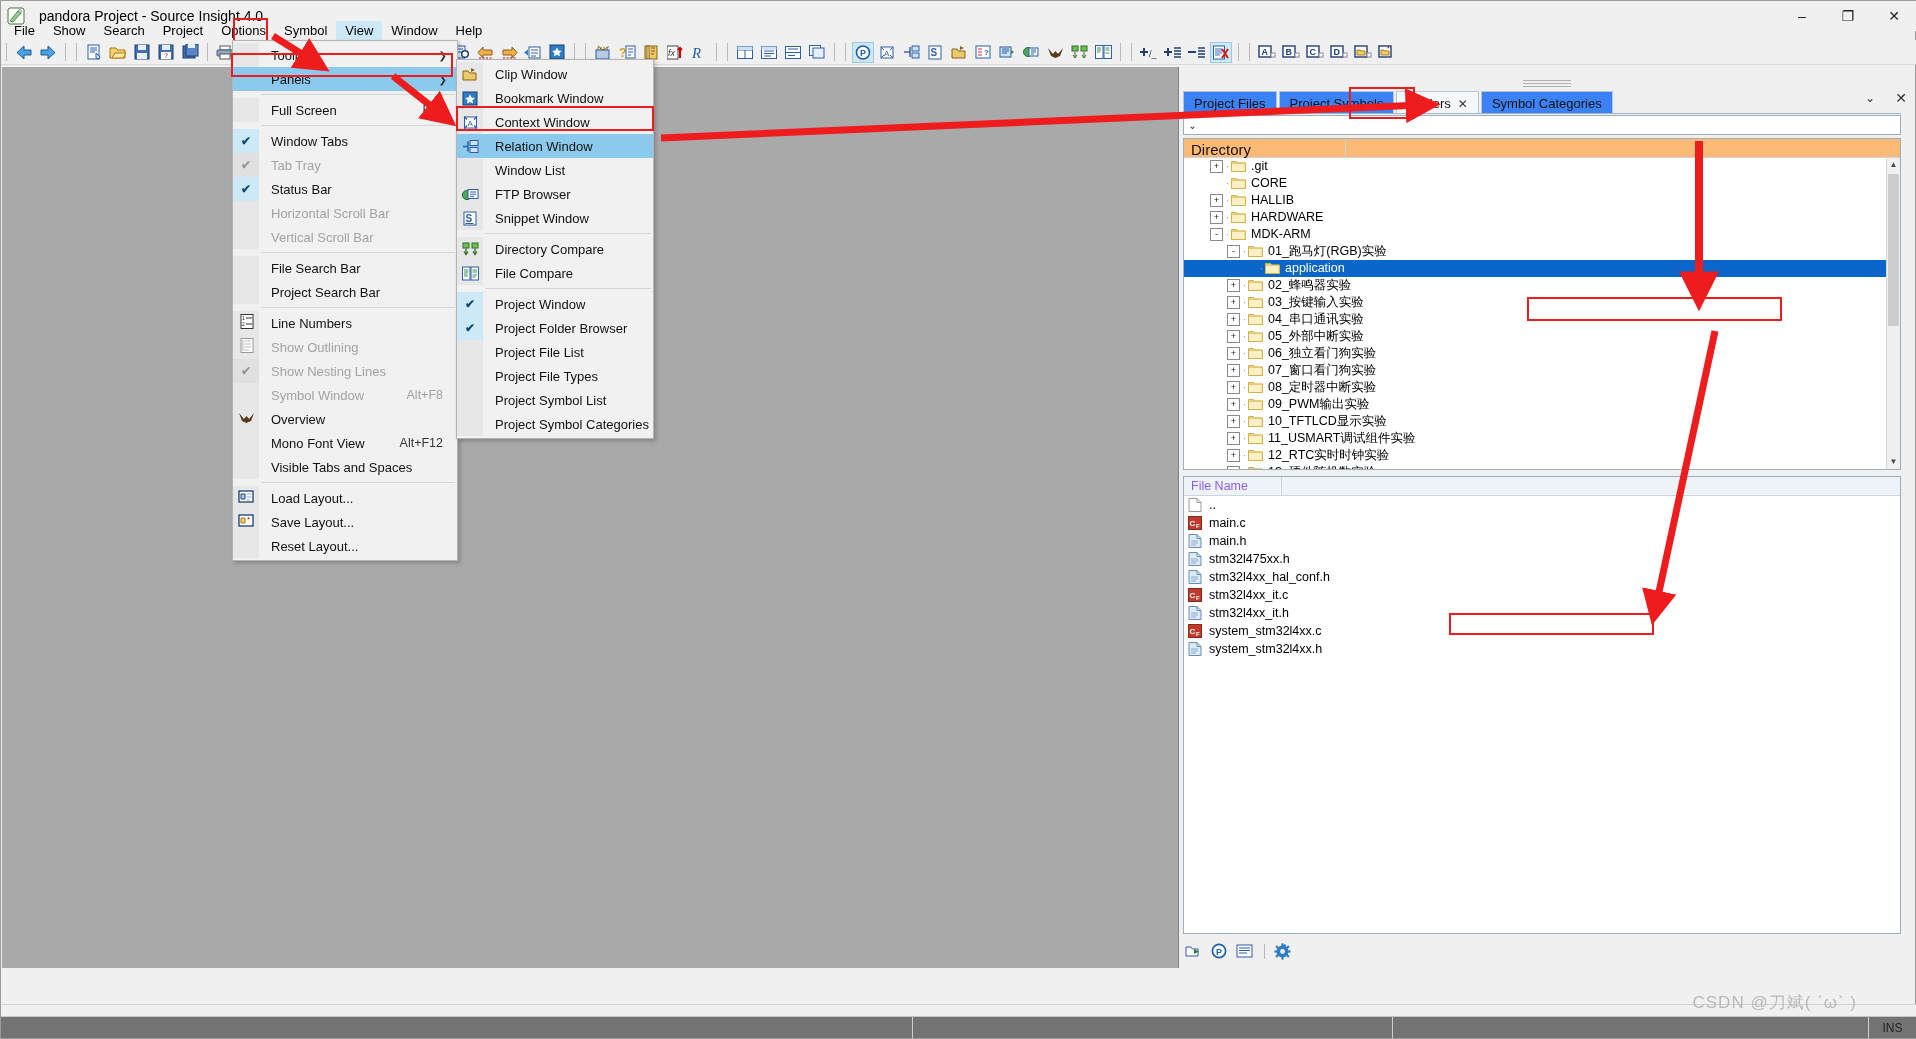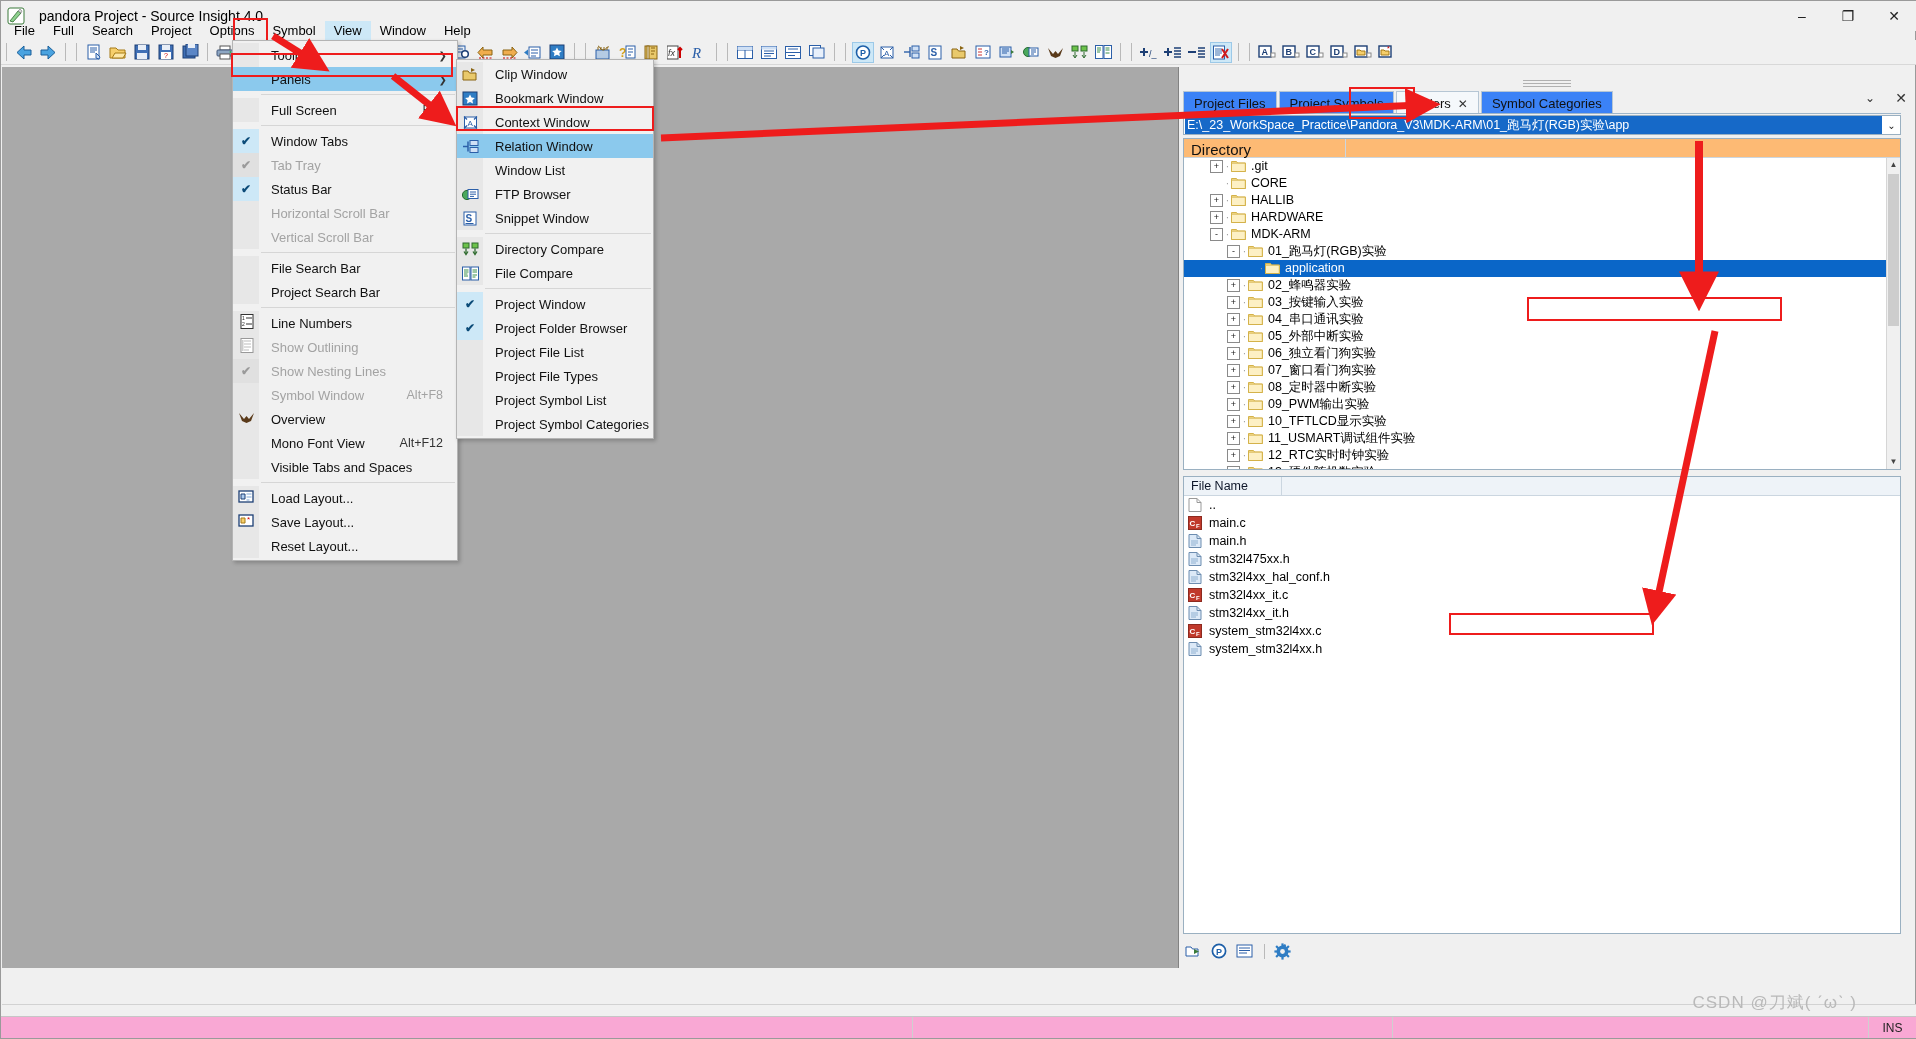--- a/index.html
+++ b/index.html
@@ -171,21 +171,21 @@
   .sb-btn { height: 14px; font-size: 8px; text-align: center; color: #444; line-height: 14px; background: #f0f0f0;}
   .sb-thumb { position:absolute; left:1px; right:1px; top:16px; height: 152px; background: #cdcdcd; }
 
   
   .file-wrap {
     position: absolute; left: 4px; top: 398px; width: 718px; height: 458px;
     background: #fff; border: 1px solid #9ab0c1;
   }
   .file-head {
     height: 19px; background: #eef3f8; border-bottom: 1px solid #cbd6e0;
-    display: flex; font-size: 12.5px; color: #0f172a;
+    display: flex; font-size: 12.5px; color: #8b5cf6;
   }
   .file-head .col1 { width: 98px; padding: 2px 0 0 7px; border-right: 1px solid #cbd6e0; }
   .file-head .col2 { flex: 1; }
   .frow {
     height: 18px; display: flex; align-items: center; padding-left: 4px;
     font-size: 12.5px; color: #000; white-space: nowrap;
   }
   .ficon { width: 16px; height: 15px; flex: 0 0 auto; margin-right: 5px; }
   .ficon svg { display: block; }
   .file-hl-box {
@@ -200,21 +200,21 @@
   }
   .dock-foot .dico {
     width: 22px; height: 20px; display:flex; align-items:center; justify-content:center;
     margin-right: 3px;
   }
   .dock-foot .dsep { width: 1px; height: 15px; background: #b9b9b9; margin: 0 6px; }
 
   
   .statusbar {
     position: absolute; left: 0; bottom: 0; width: 1916px; height: 22px;
-    background: #f9a8d4; border-top: 1px solid #c6c6c6;
+    background: #737373; border-top: 1px solid #c6c6c6;
     display: flex; align-items: center;
   }
   .status-cell {
     height: 21px; border-right: 1px solid #cfcfcf;
     display: flex; align-items: center; padding: 0 8px; font-size: 12px; color: #222;
   }
   .status-spacer { flex: 1; }
   .status-ins { width: 48px; justify-content: center; }
 
   .editor-bottom-bar{
@@ -295,21 +295,21 @@
     <span class="title-text">pandora Project - Source Insight 4.0</span>
     <div class="win-btns">
       <div class="win-btn">–</div>
       <div class="win-btn">❐</div>
       <div class="win-btn">✕</div>
     </div>
   </div>
 
   <div class="menubar">
     <span class="mi">File</span>
-    <span class="mi">Full</span>
+    <span class="mi">Show</span>
     <span class="mi">Search</span>
     <span class="mi">Project</span>
     <span class="mi">Options</span>
     <span class="mi">Symbol</span>
     <span class="mi active">View</span>
     <span class="mi">Window</span>
     <span class="mi">Help</span>
   </div>
   <div class="menu-hl-box"></div>
 
@@ -688,21 +688,20 @@
       <div class="dock-tab">
         <span>Symbol Categories</span>
       </div>
     </div>
     <div class="dock-tabs-right">
       <span class="chev-btn">⌄</span>
       <span class="close-btn">✕</span>
     </div>
 
     <div class="path-combo">
-      <span class="path-val">E:\_23_WorkSpace_Practice\Pandora_V3\MDK-ARM\01_跑马灯(RGB)实验\app</span>
       <span class="path-arrow">⌄</span>
     </div>
 
     <div class="tree-wrap">
       <div class="tree-head">
         <div class="col1">Directory</div>
         <div class="col2"></div>
       </div>
       <div class="tree-body" id="tree-body">
           <div class="trow">

